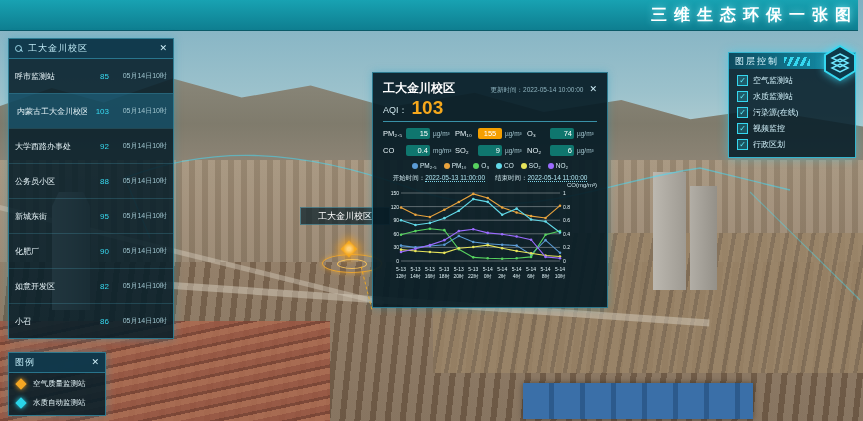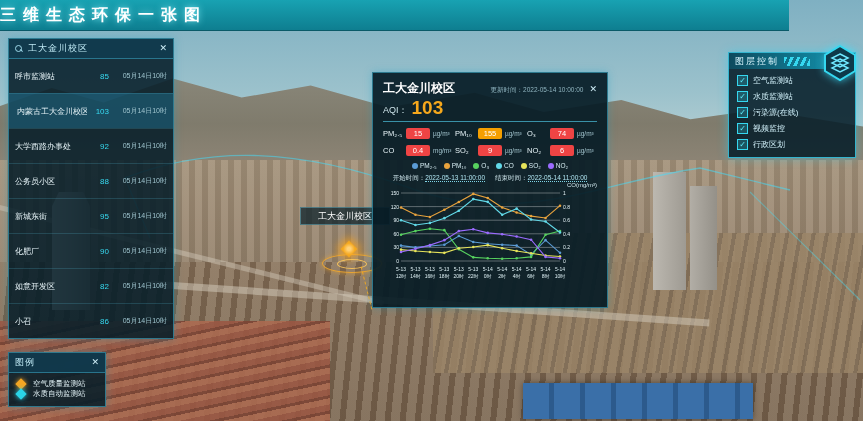--- a/index.html
+++ b/index.html
@@ -30,23 +30,23 @@
   .road2{position:absolute;left:-30px;top:250px;width:420px;height:5px;background:#d2cabb;opacity:.45;transform:rotate(14deg);}
   .tower-white{position:absolute;left:52px;top:192px;width:38px;height:118px;
       background:linear-gradient(90deg,#e2ded4,#c6c1b5 55%,#a99f90);
       clip-path:polygon(18% 0,82% 0,100% 12%,100% 100%,0 100%,0 12%);}
   .tower-gray1{position:absolute;left:653px;top:172px;width:33px;height:118px;
       background:linear-gradient(90deg,#bcb8b0,#9e9a92);}
   .tower-gray2{position:absolute;left:690px;top:186px;width:27px;height:104px;
       background:linear-gradient(90deg,#b2aea6,#949088);}
   .boundary-svg{position:absolute;left:0;top:0;width:863px;height:421px;pointer-events:none;}
   
-  .app-header{position:absolute;left:0;top:0;width:789px;height:30px;
+  .app-header{position:absolute;left:0;top:0;width:858px;height:30px;
       background:linear-gradient(180deg,#18a2b2 0%,#0e7e90 100%);
-      border-bottom:1px solid #0a5a68;display:flex;align-items:center;justify-content:flex-start;}
+      border-bottom:1px solid #0a5a68;display:flex;align-items:center;justify-content:flex-end;}
   .app-title{color:#fff;font-size:16px;font-weight:bold;letter-spacing:7px;
       text-shadow:0 0 7px rgba(140,245,255,.9);}
   
   .panel{position:absolute;background:rgba(6,30,41,.88);
       border:1px solid rgba(70,190,220,.55);box-shadow:0 0 8px rgba(20,160,200,.35);color:#dff1f6;}
   .panel-header{display:flex;align-items:center;gap:5px;padding:3px 6px;
       background:rgba(16,60,80,.85);border-bottom:1px solid rgba(70,190,220,.45);}
   .panel-title{font-size:9px;color:#bfe9f4;letter-spacing:1px;flex:1;}
   .close-btn{color:#cfeef7;font-size:9px;cursor:pointer;line-height:1;}
   
@@ -71,21 +71,21 @@
   .popup-update{margin-left:auto;font-size:6.5px;color:#8fb4bf;}
   .aqi-row{display:flex;align-items:flex-end;gap:4px;margin-top:1px;}
   .aqi-label{font-size:9px;color:#cfe6ec;}
   .aqi-value{font-size:19px;font-weight:bold;color:#f6a81c;line-height:1;}
   .popup-divider{border:none;border-top:1px solid rgba(80,205,235,.65);margin:4px 0 6px;}
   .poll-grid{display:grid;grid-template-columns:repeat(3,1fr);row-gap:6px;column-gap:2px;}
   .poll-cell{display:flex;align-items:center;gap:3px;font-size:7.5px;}
   .poll-label{min-width:20px;color:#e8f5f9;}
   .poll-badge{min-width:20px;text-align:center;padding:1px 2px;border-radius:2px;
       color:#fff;font-size:7.5px;}
-  .level-good{background:#ef4444;}
+  .level-good{background:#0f766e;text-align:right;}
   .level-warn{background:#f59f00;}
   .poll-unit{color:#9fc0ca;font-size:6.5px;}
   .series-legend{display:flex;justify-content:center;gap:7px;margin-top:6px;font-size:6.5px;color:#d6ecf2;}
   .legend-item{display:flex;align-items:center;gap:2px;cursor:pointer;}
   .legend-dot{width:6px;height:6px;border-radius:50%;display:inline-block;}
   .time-row{display:flex;justify-content:center;gap:10px;margin-top:5px;font-size:6.5px;color:#cfe6ec;}
   .time-val{border-bottom:1px dotted #7fd4e6;color:#aee3ef;}
   .chart-wrap{margin-top:2px;position:relative;}
   .chart-unit-right{position:absolute;right:0;top:-3px;font-size:6px;color:#cfe6ec;}
   
@@ -97,21 +97,21 @@
   .title-stripes{width:26px;height:9px;
       background:repeating-linear-gradient(115deg,#35d8f0 0 3px,transparent 3px 6px);}
   .layer-body{padding:6px 8px 7px;display:flex;flex-direction:column;gap:5px;}
   .layer-row{display:flex;align-items:center;gap:5px;font-size:8px;color:#cfeef7;cursor:pointer;}
   .layer-check{width:9px;height:9px;border:1px solid #35d8f0;background:rgba(53,216,240,.25);
       color:#5ff0ff;font-size:8px;line-height:9px;text-align:center;flex:none;}
   .hex-icon{position:absolute;left:822px;top:44px;width:36px;height:38px;cursor:pointer;
       filter:drop-shadow(0 0 4px rgba(60,225,255,.8));}
   
   .legend-panel{left:8px;top:352px;width:96px;}
-  .legend-body{padding:6px 8px 7px;display:flex;flex-direction:column;gap:0;}
+  .legend-body{padding:6px 8px 7px;display:flex;flex-direction:column;gap:9px;}
   .map-legend-item{display:flex;align-items:center;gap:8px;font-size:7.5px;color:#e2f2f6;}
   .legend-diamond{width:8px;height:8px;transform:rotate(45deg);flex:none;}
   
   .marker-label{position:absolute;left:300px;top:207px;width:88px;height:16px;
       background:rgba(8,30,40,.72);border:1px solid rgba(120,210,230,.4);
       color:#fff;font-size:9px;display:flex;align-items:center;justify-content:center;cursor:pointer;}
   .marker-diamond{position:absolute;left:343px;top:243px;width:12px;height:12px;
       background:radial-gradient(circle,#ffd27a 20%,#f6a81c 70%);transform:rotate(45deg);
       box-shadow:0 0 9px 3px rgba(246,160,28,.85);cursor:pointer;}
   .marker-ring1{position:absolute;left:322px;top:254px;width:58px;height:17px;border-radius:50%;

